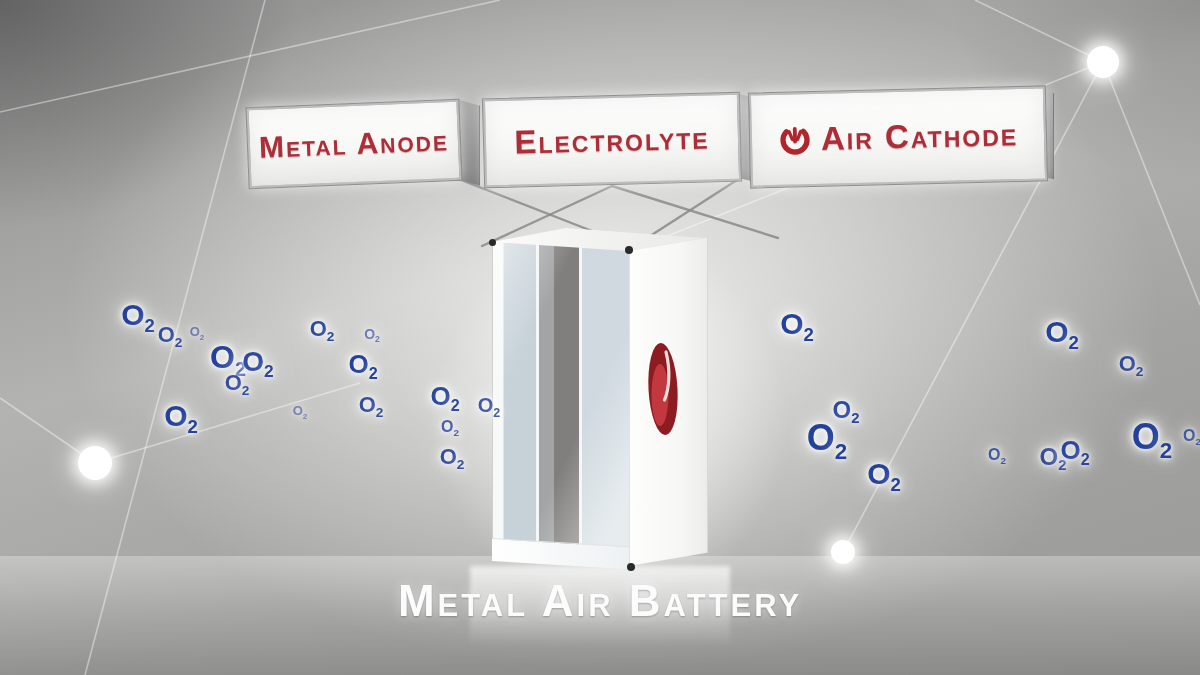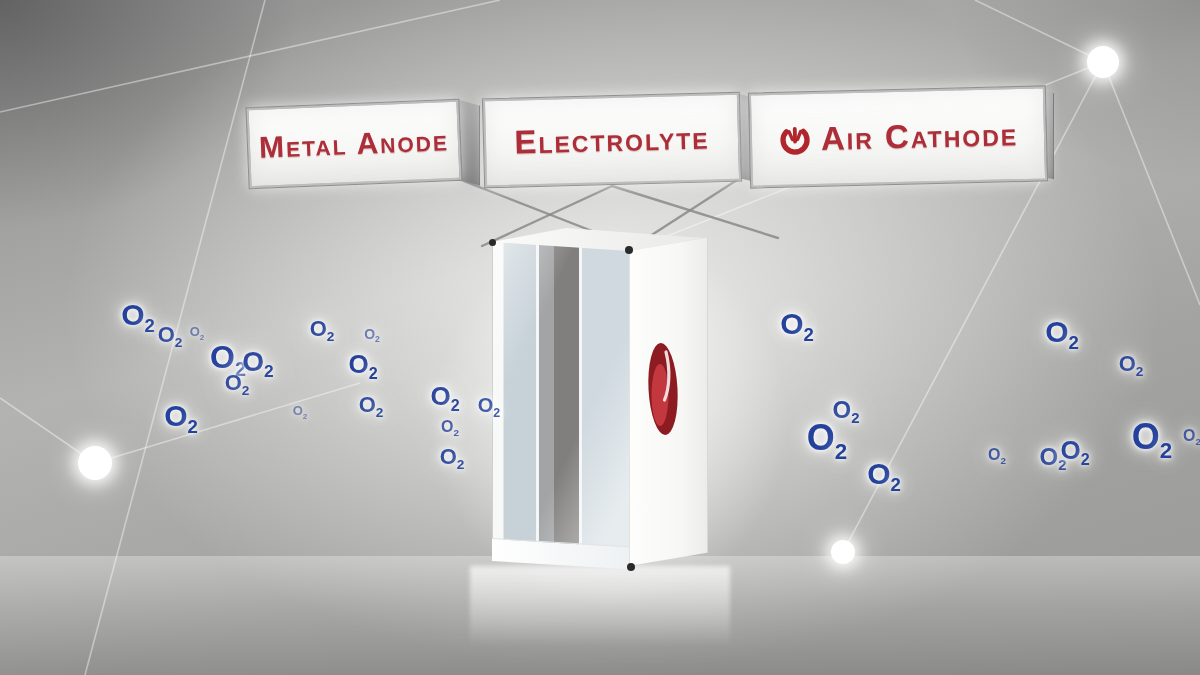--- a/index.html
+++ b/index.html
@@ -154,14 +154,15 @@
       <span class="o2" style="left: 884px; top: 476px; font-size: 30px; opacity: 1;">O<sub>2</sub></span>
       <span class="o2" style="left: 997px; top: 456px; font-size: 16px; opacity: 0.8;">O<sub>2</sub></span>
       <span class="o2" style="left: 1062px; top: 334px; font-size: 30px; opacity: 1;">O<sub>2</sub></span>
       <span class="o2" style="left: 1131px; top: 365px; font-size: 22px; opacity: 0.9;">O<sub>2</sub></span>
       <span class="o2" style="left: 1053px; top: 458px; font-size: 24px; opacity: 0.9;">O<sub>2</sub></span>
       <span class="o2" style="left: 1075px; top: 452px; font-size: 26px; opacity: 0.95;">O<sub>2</sub></span>
       <span class="o2" style="left: 1152px; top: 440px; font-size: 36px; opacity: 1;">O<sub>2</sub></span>
       <span class="o2" style="left: 1192px; top: 437px; font-size: 16px; opacity: 0.75;">O<sub>2</sub></span>
     </div>
 
+  <div class="title">Metal Air Battery</div>
 
 </div>
 
 </body></html>

